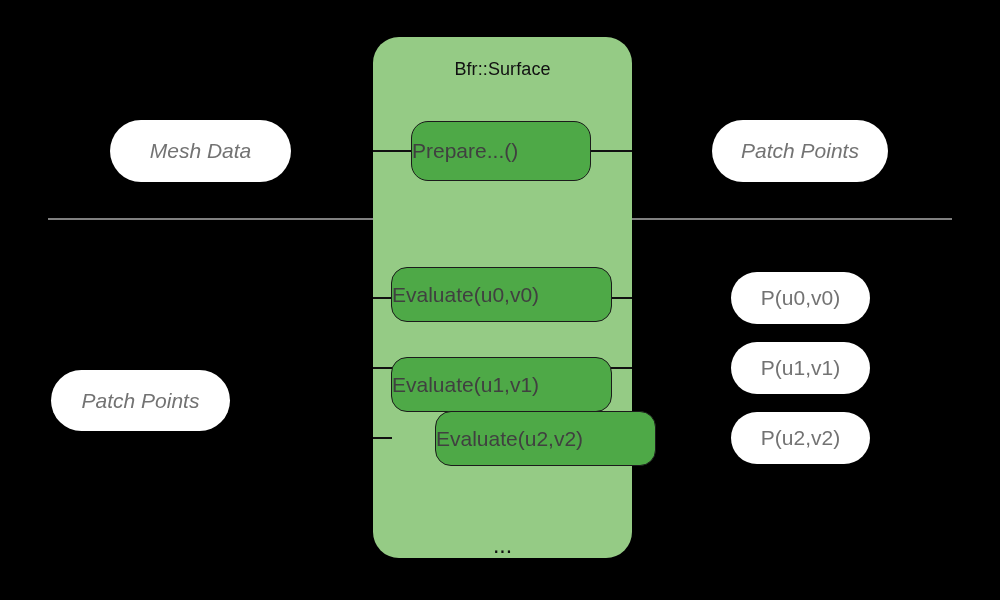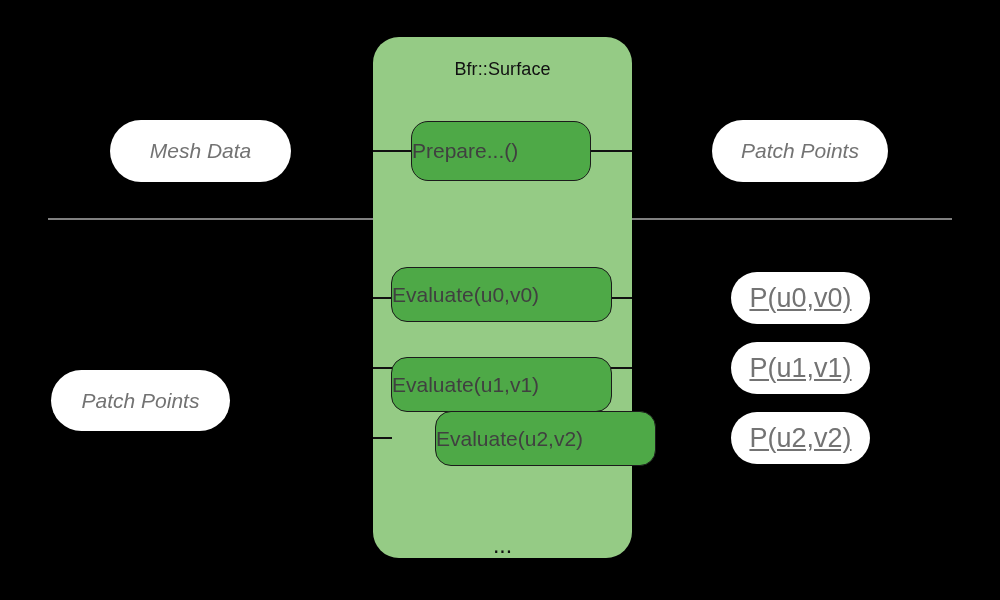--- a/index.html
+++ b/index.html
@@ -97,22 +97,21 @@
     justify-content: center;
     color: #737373;
     box-sizing: border-box;
   }
   .pill-italic {
     font-style: italic;
     font-size: 21px;
   }
   .pill-plain {
     font-style: normal;
-    font-size: 27px;
-    text-decoration: underline;
+    font-size: 21px;
   }
   .pill-mesh-data   { left: 110px; top: 120px; width: 181px; height: 62px; }
   .pill-patch-out   { left: 712px; top: 120px; width: 176px; height: 62px; }
   .pill-patch-in    { left: 51px;  top: 370px; width: 179px; height: 61px; }
   .pill-p0          { left: 731px; top: 272px; width: 139px; height: 52px; }
   .pill-p1          { left: 731px; top: 342px; width: 139px; height: 52px; text-align: center; }
   .pill-p2          { left: 731px; top: 412px; width: 139px; height: 52px; }
 
   
   .connector {

